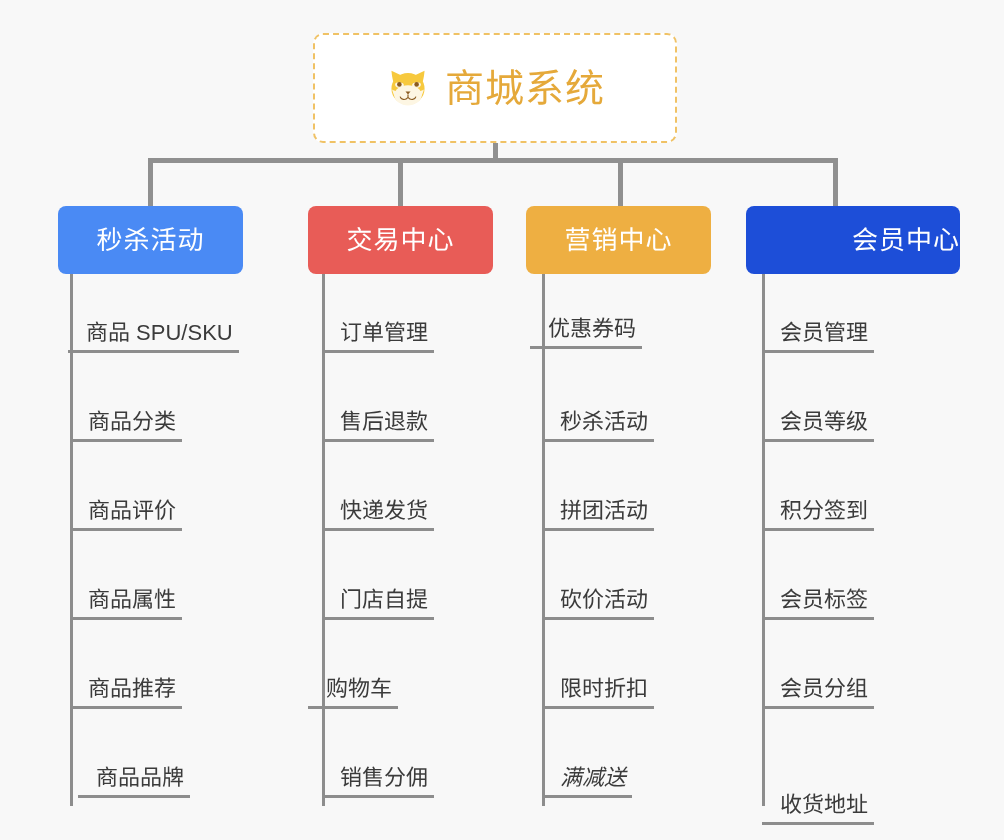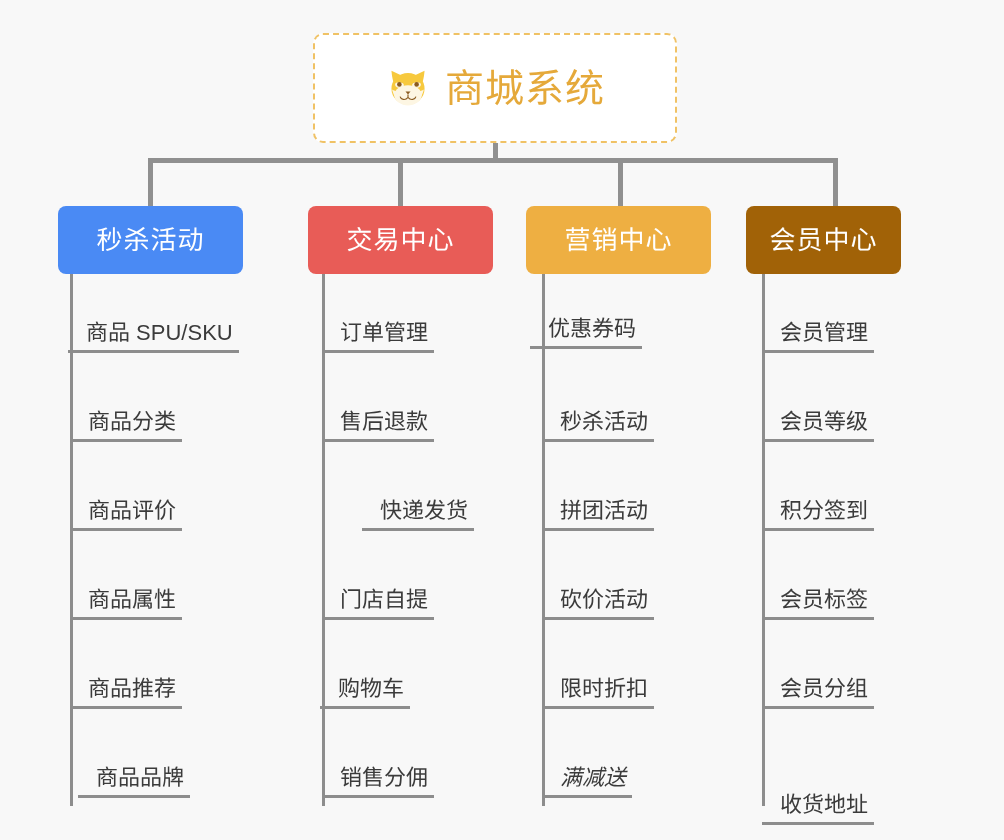--- a/index.html
+++ b/index.html
@@ -173,27 +173,27 @@
     <span class="cat-head-label">交易中心</span>
   </div>
   <div class="trunk" style="left:322px; top:274px; height:532px;"></div>
 
   <div class="leaf" style="left:322px; top:313px;">
     <span class="leaf-label">订单管理</span>
   </div>
   <div class="leaf" style="left:322px; top:402px;">
     <span class="leaf-label">售后退款</span>
   </div>
-  <div class="leaf" style="left:322px; top:491px;margin-left:40px;">
+  <div class="leaf" style="left:322px; top:491px;">
     <span class="leaf-label">快递发货</span>
   </div>
   <div class="leaf" style="left:322px; top:580px;">
     <span class="leaf-label">门店自提</span>
   </div>
-  <div class="leaf" style="left:320px; top:669px;font-family:Liberation Serif, serif;">
+  <div class="leaf" style="left:308px; top:669px;font-family:Liberation Serif, serif;">
     <span class="leaf-label">购物车</span>
   </div>
   <div class="leaf" style="left:322px; top:758px;">
     <span class="leaf-label">销售分佣</span>
   </div>
 
   <div class="cat-head" style="left:526px; top:206px; width:185px; background:#eeaf42;">
     <span class="cat-head-label">营销中心</span>
   </div>
   <div class="trunk" style="left:542px; top:274px; height:532px;"></div>
@@ -210,21 +210,21 @@
   <div class="leaf" style="left:542px; top:580px;">
     <span class="leaf-label">砍价活动</span>
   </div>
   <div class="leaf" style="left:542px; top:669px;">
     <span class="leaf-label">限时折扣</span>
   </div>
   <div class="leaf" style="left:542px; top:758px;font-style:italic;">
     <span class="leaf-label">满减送</span>
   </div>
 
-  <div class="cat-head" style="left:746px; top:206px; width:155px; background:#a16207;">
+  <div class="cat-head" style="left:746px; top:206px; width:214px; background:#1d4ed8;justify-content:flex-end;">
     <span class="cat-head-label">会员中心</span>
   </div>
   <div class="trunk" style="left:762px; top:274px; height:532px;"></div>
 
   <div class="leaf" style="left:762px; top:313px;">
     <span class="leaf-label">会员管理</span>
   </div>
   <div class="leaf" style="left:762px; top:402px;">
     <span class="leaf-label">会员等级</span>
   </div>

